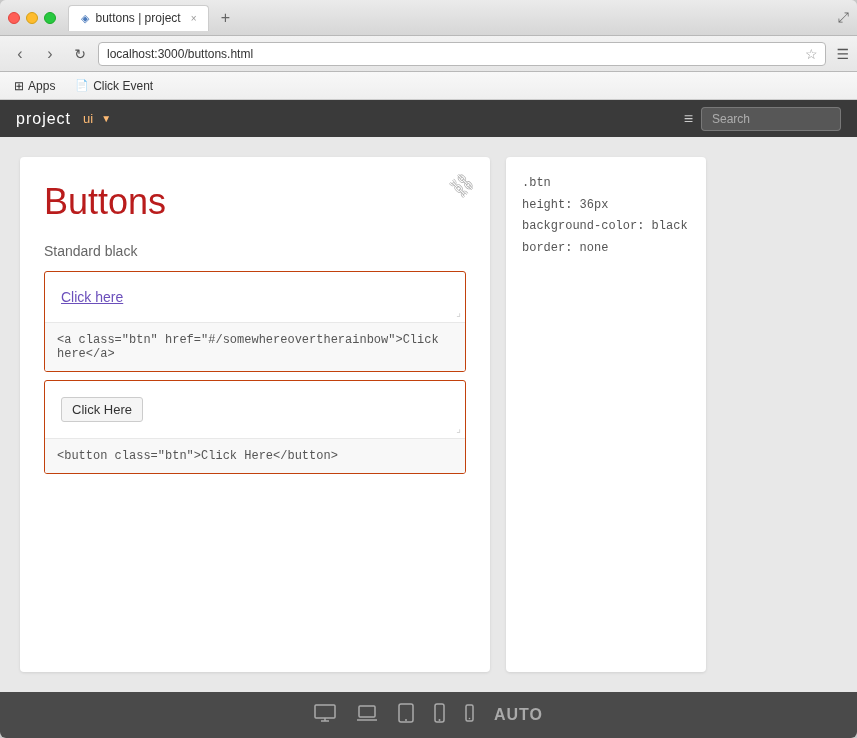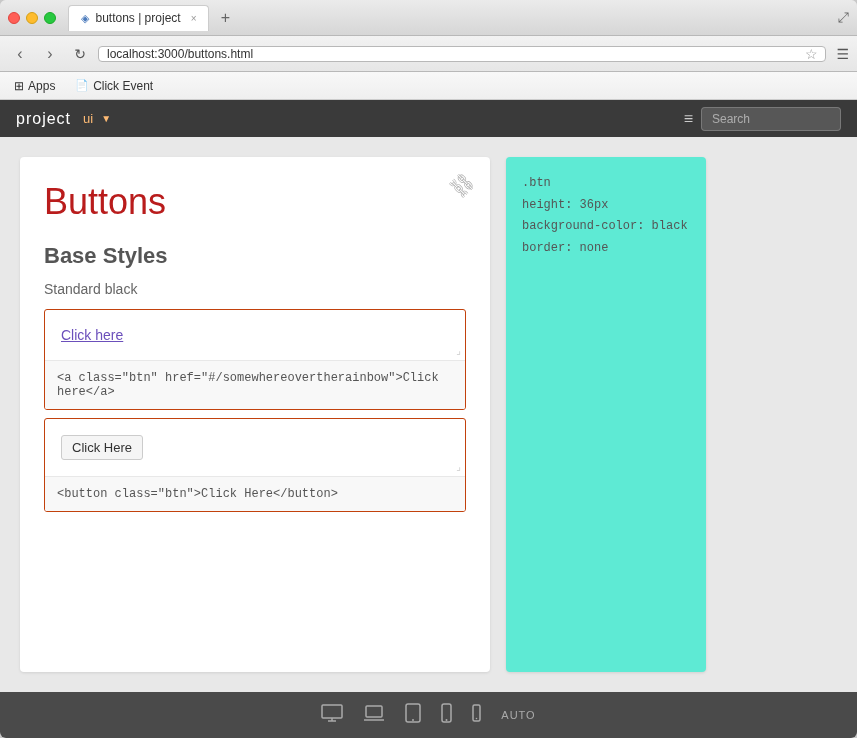--- a/index.html
+++ b/index.html
@@ -19,21 +19,21 @@
     .tab { background: white; border-radius: 4px 4px 0 0; padding: 4px 12px; font-size: 12px; color: #333; display: flex; align-items: center; gap: 6px; height: 26px; border: 1px solid #ccc; border-bottom: none; }
     .tab .tab-icon { color: #4a7abc; font-size: 11px; }
     .tab .tab-close { color: #999; font-size: 10px; cursor: pointer; margin-left: 4px; }
     .new-tab-btn { width: 24px; height: 24px; border-radius: 4px; background: transparent; border: none; color: #666; font-size: 16px; cursor: pointer; display: flex; align-items: center; justify-content: center; }
     .expand-btn { margin-left: auto; color: #666; font-size: 14px; cursor: pointer; }
 
     .toolbar { background: linear-gradient(to bottom, #f2f2f2, #e6e6e6); height: 36px; display: flex; align-items: center; padding: 0 8px; gap: 6px; border-bottom: 1px solid #b8b8b8; }
     .nav-btn { background: transparent; border: none; color: #666; font-size: 16px; cursor: pointer; padding: 2px 4px; width: 24px; height: 24px; display: flex; align-items: center; justify-content: center; }
     .nav-btn:disabled { color: #bbb; cursor: default; }
     .refresh-btn { background: transparent; border: none; color: #555; font-size: 14px; cursor: pointer; }
-    .address-bar { flex: 1; height: 16px; border: 1px solid #b8b8b8; border-radius: 4px; background: white; padding: 0 8px; font-size: 13px; color: #333; display: flex; align-items: center; gap: 6px; }
+    .address-bar { flex: 1; height: 24px; border: 1px solid #b8b8b8; border-radius: 4px; background: white; padding: 0 8px; font-size: 13px; color: #333; display: flex; align-items: center; gap: 6px; }
     .address-text { flex: 1; font-size: 12px; color: #333; }
     .star-btn { color: #999; font-size: 14px; cursor: pointer; }
     .menu-btn { color: #555; font-size: 14px; cursor: pointer; margin-left: 4px; }
 
     .bookmarks-bar { background: linear-gradient(to bottom, #f8f8f8, #efefef); height: 28px; display: flex; align-items: center; padding: 0 8px; gap: 8px; border-bottom: 1px solid #ccc; }
     .bookmark-apps { display: flex; align-items: center; gap: 4px; font-size: 12px; color: #333; cursor: pointer; padding: 2px 6px; border-radius: 3px; }
     .apps-grid { font-size: 12px; }
     .bookmark-link { display: flex; align-items: center; gap: 4px; font-size: 12px; color: #333; cursor: pointer; padding: 2px 6px; border-radius: 3px; }
     .bookmark-icon { font-size: 11px; color: #666; }
 
@@ -62,27 +62,27 @@
 
     .demo-section { border: 1px solid #c2410c; border-radius: 3px; margin-bottom: 8px; overflow: hidden; }
     .demo-preview { padding: 16px; min-height: 50px; position: relative; display: flex; align-items: center; }
     .resize-handle { position: absolute; bottom: 4px; right: 4px; color: #ccc; font-size: 10px; cursor: se-resize; }
     .demo-code { background: #f8f8f8; border-top: 1px solid #e8e8e8; padding: 10px 12px; font-family: 'Courier New', monospace; font-size: 12px; color: #555; }
 
     .demo-link { color: #6b4fbb; text-decoration: underline; cursor: pointer; font-size: 14px; }
     .demo-button { background: #f5f5f5; border: 1px solid #ccc; border-radius: 3px; padding: 4px 10px; font-size: 13px; color: #333; cursor: pointer; }
 
     
-    .info-panel { background: #5eead4; border-radius: 4px; width: 200px; padding: 16px; box-shadow: 0 1px 3px rgba(0,0,0,0.1); font-family: 'Courier New', monospace; font-size: 12px; color: #555; line-height: 1.8; flex-shrink: 0; }
+    .info-panel { background: #ffffff; border-radius: 4px; width: 200px; padding: 16px; box-shadow: 0 1px 3px rgba(0,0,0,0.1); font-family: 'Courier New', monospace; font-size: 12px; color: #555; line-height: 1.8; flex-shrink: 0; }
     .info-line-indent { }
 
     
     .bottom-bar { background: #4a4a4a; height: 46px; display: flex; align-items: center; justify-content: center; gap: 20px; }
     .device-icon { color: #aaa; font-size: 20px; cursor: pointer; }
-    .auto-label { color: #aaa; font-size: 11px; font-weight: 400; letter-spacing: 1px; cursor: pointer; }
+    .auto-label { color: #aaa; font-size: 16px; font-weight: 700; letter-spacing: 1px; cursor: pointer; }
   </style>
 </head>
 <body>
 
 <div class="browser-window">
 
   <div class="title-bar">
     <div class="traffic-lights">
       <div class="traffic-light close"></div>
       <div class="traffic-light minimize"></div>
@@ -137,21 +137,20 @@
       </div>
     </div>
 
     <div class="main-content">
 
       <div class="content-panel">
         <span class="link-icon">⛓</span>
 
         <h1 class="page-title">Buttons</h1>
 
-        <h2 class="section-title">Base Styles</h2>
         <p class="section-label">Standard black</p>
 
         <div class="demo-section">
           <div class="demo-preview">
             <a class="demo-link">Click here</a>
             <span class="resize-handle">⌟</span>
           </div>
           <div class="demo-code">
             <span>&lt;a class="btn" href="#/somewhereovertherainbow"&gt;Click here&lt;/a&gt;</span>
           </div>

